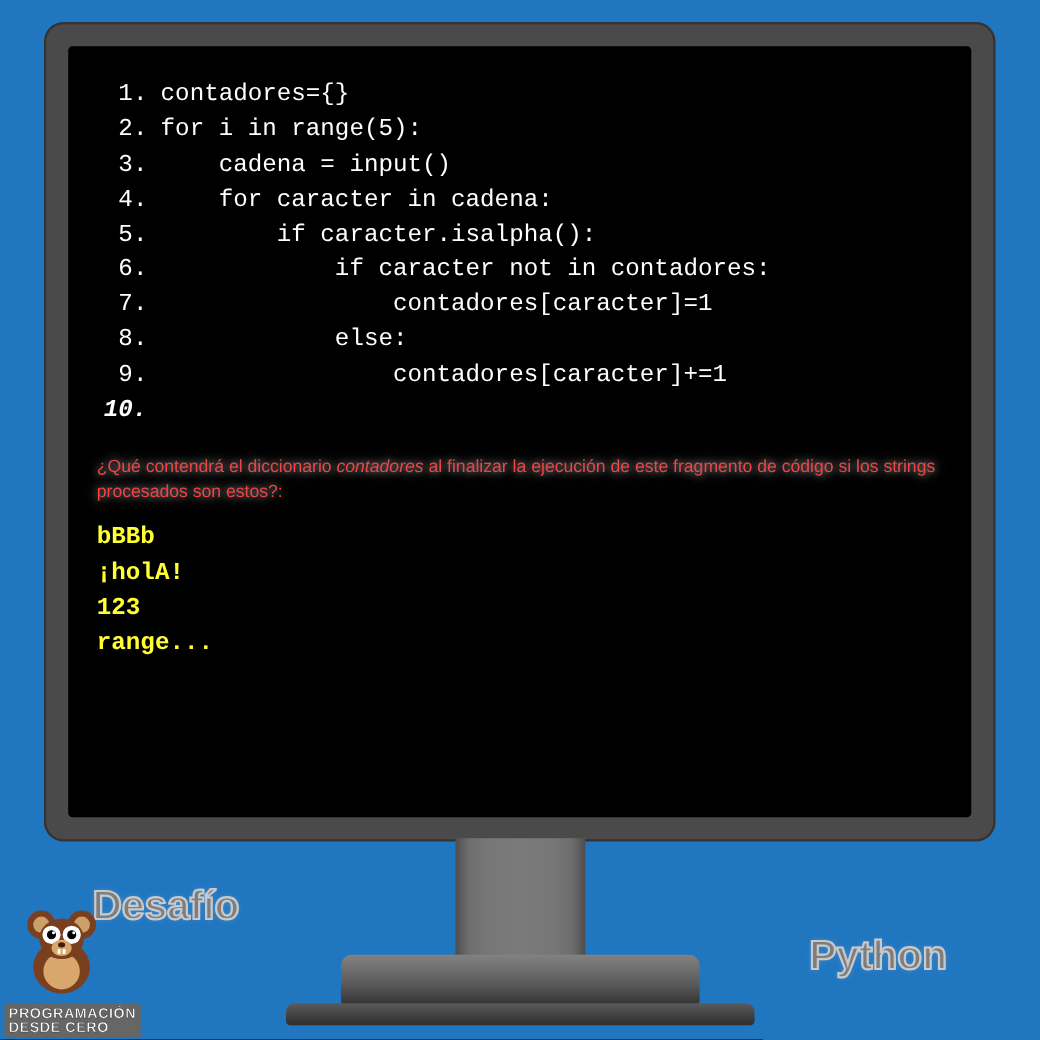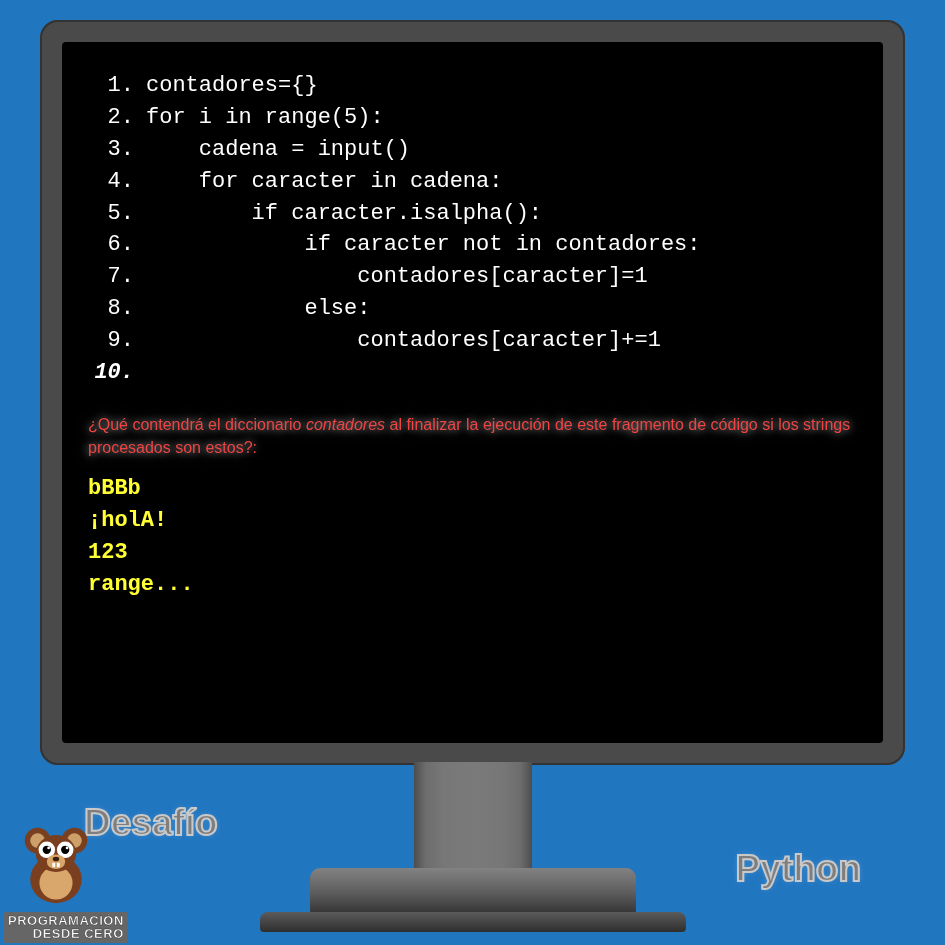--- a/index.html
+++ b/index.html
@@ -118,21 +118,21 @@
       position: absolute;
       bottom: 2px;
       left: 4px;
       font-family: Arial, sans-serif;
       font-size: 13px;
       font-weight: bold;
       color: #ffffff;
       background: #666;
       padding: 2px 4px;
       line-height: 1.05;
-      text-align: right;
+      text-align: left;
       letter-spacing: 0.5px;
       border-radius: 2px;
       -webkit-text-stroke: 0.4px #333;
     }
   </style>
 </head>
 <body>
 
 <div class="monitor">
   <div class="screen">

